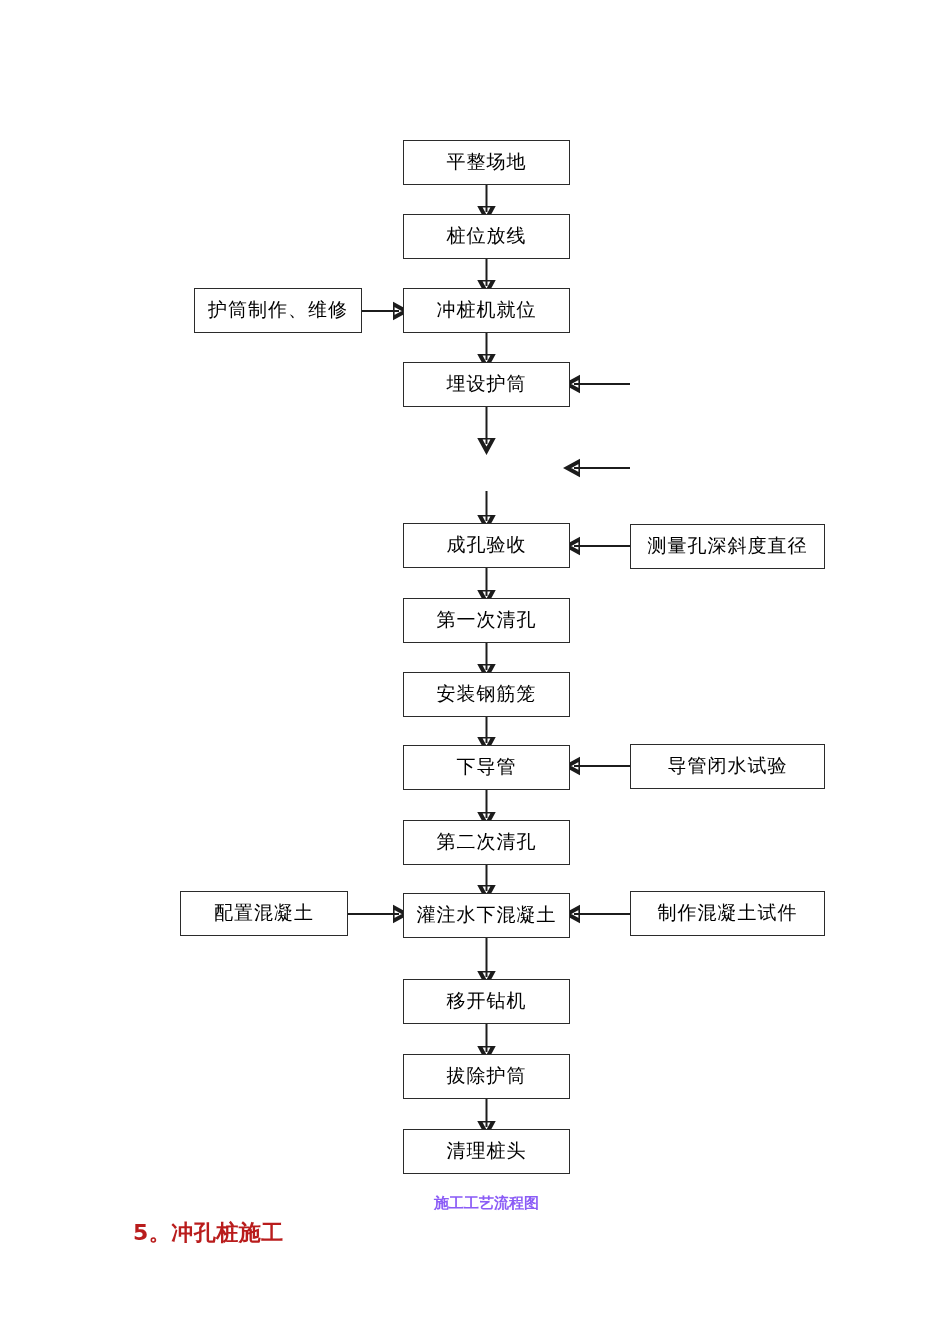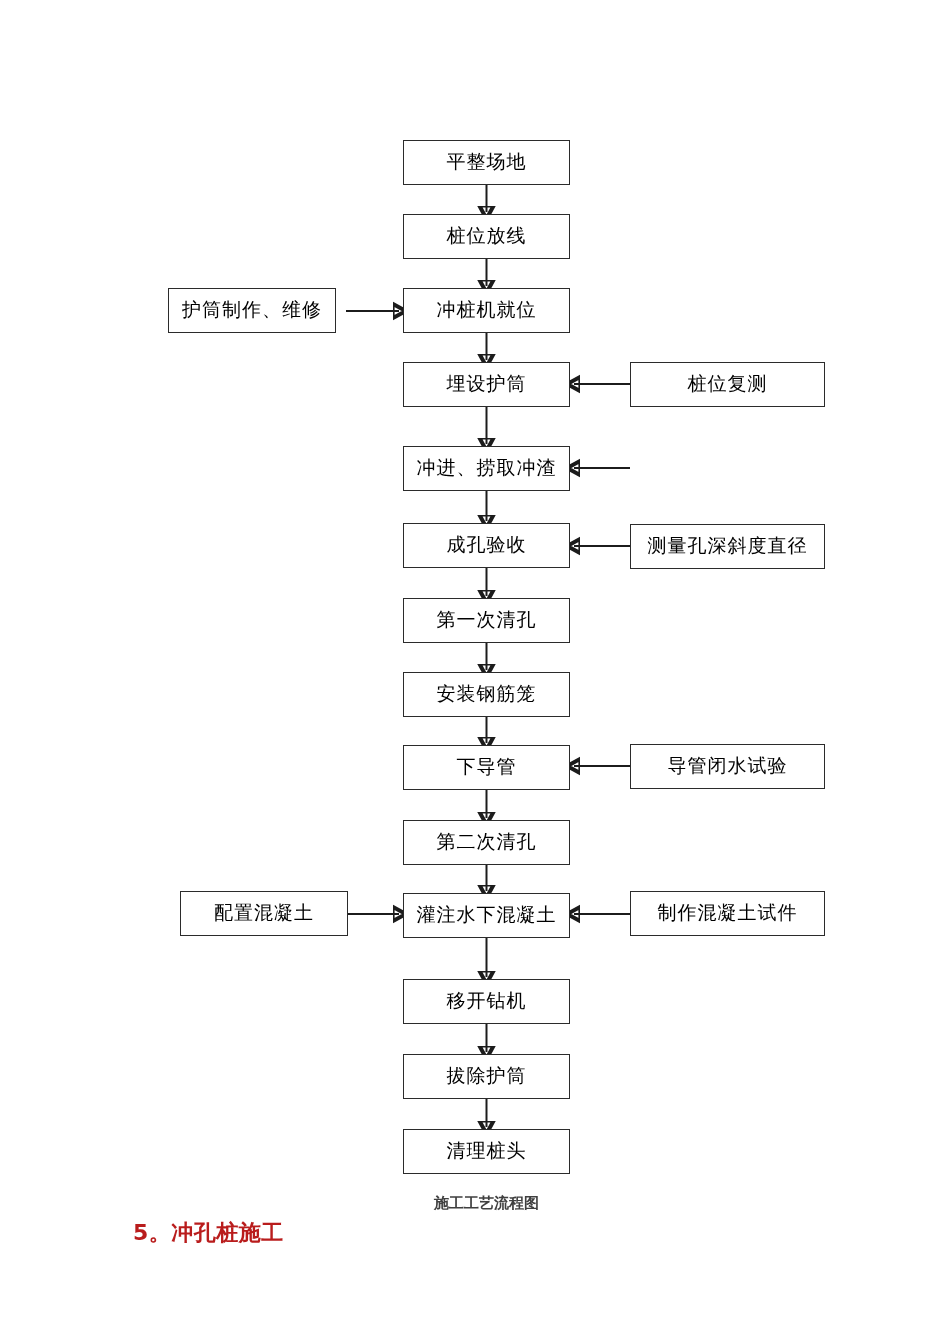--- a/index.html
+++ b/index.html
@@ -50,21 +50,21 @@
   .right-node {
     left: 630px;
     width: 195px;
     height: 45px;
   }
   
   .left-node {
     height: 45px;
   }
   #node-hutong {
-    left: 168px;
+    left: 194px;
     width: 168px;
   }
   #node-peizhi {
     left: 180px;
     width: 168px;
   }
 
   svg.links {
     position: absolute;
     left: 0;
@@ -81,21 +81,21 @@
 
   .caption {
     position: absolute;
     left: 403px;
     top: 1194px;
     width: 167px;
     text-align: center;
     font-family: "DejaVu Sans", "Liberation Sans", sans-serif;
     font-size: 15px;
     font-weight: bold;
-    color: #404040;
+    color: #8b5cf6;
     white-space: nowrap;
   }
   .section-heading {
     position: absolute;
     left: 133px;
     top: 1218px;
     font-family: "DejaVu Sans", "Liberation Sans", sans-serif;
     font-size: 22px;
     font-weight: bold;
     color: #b91c1c;
@@ -153,23 +153,20 @@
     </div>
   <div class="node main-node" style="top:214px">
       <span class="lbl">桩位放线</span>
     </div>
   <div class="node main-node" style="top:288px">
       <span class="lbl">冲桩机就位</span>
     </div>
   <div class="node main-node" style="top:362px">
       <span class="lbl">埋设护筒</span>
     </div>
-  <div class="node main-node" style="top:446px">
-      <span class="lbl">冲进、捞取冲渣</span>
-    </div>
   <div class="node main-node" style="top:523px">
       <span class="lbl">成孔验收</span>
     </div>
   <div class="node main-node" style="top:598px">
       <span class="lbl">第一次清孔</span>
     </div>
   <div class="node main-node" style="top:672px">
       <span class="lbl">安装钢筋笼</span>
     </div>
   <div class="node main-node" style="top:745px">
@@ -191,23 +188,20 @@
       <span class="lbl">拔除护筒</span>
     </div>
 
   <div class="node left-node" id="node-hutong" style="top:288px">
       <span class="lbl">护筒制作、维修</span>
     </div>
   <div class="node left-node" id="node-peizhi" style="top:891px">
       <span class="lbl">配置混凝土</span>
     </div>
 
-  <div class="node right-node" style="top:362px">
-      <span class="lbl">桩位复测</span>
-    </div>
   <div class="node right-node" style="top:524px">
       <span class="lbl">测量孔深斜度直径</span>
     </div>
   <div class="node right-node" style="top:744px">
       <span class="lbl">导管闭水试验</span>
     </div>
   <div class="node right-node" style="top:891px">
       <span class="lbl">制作混凝土试件</span>
     </div>
 

